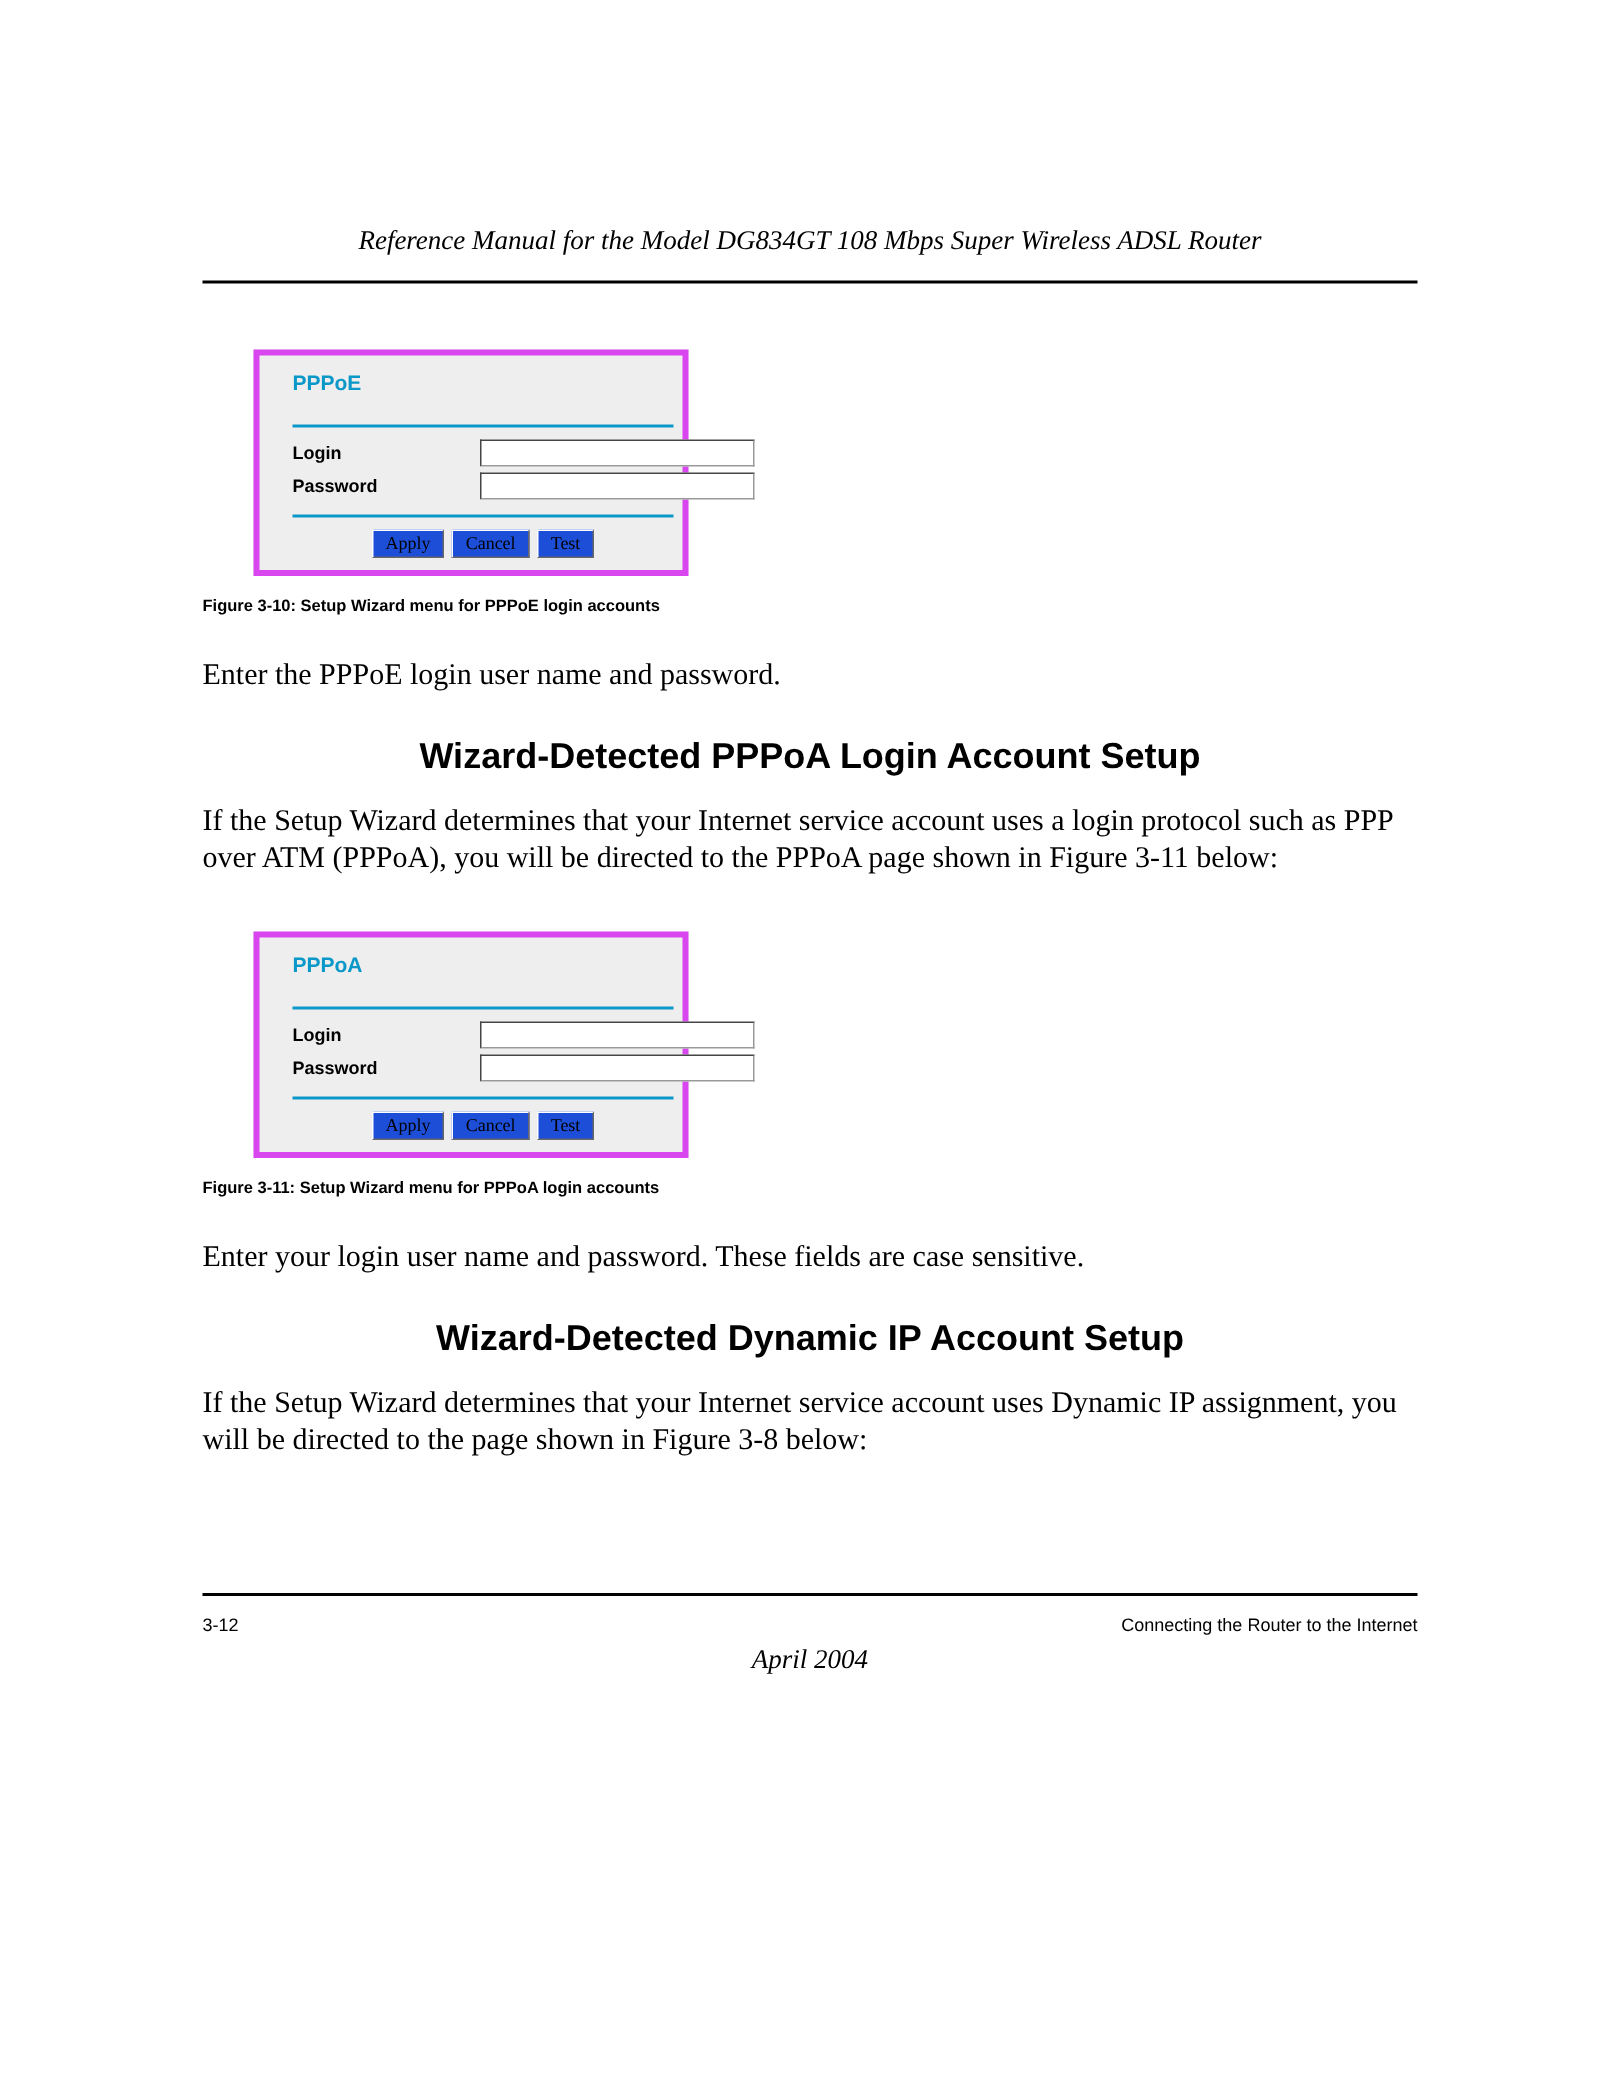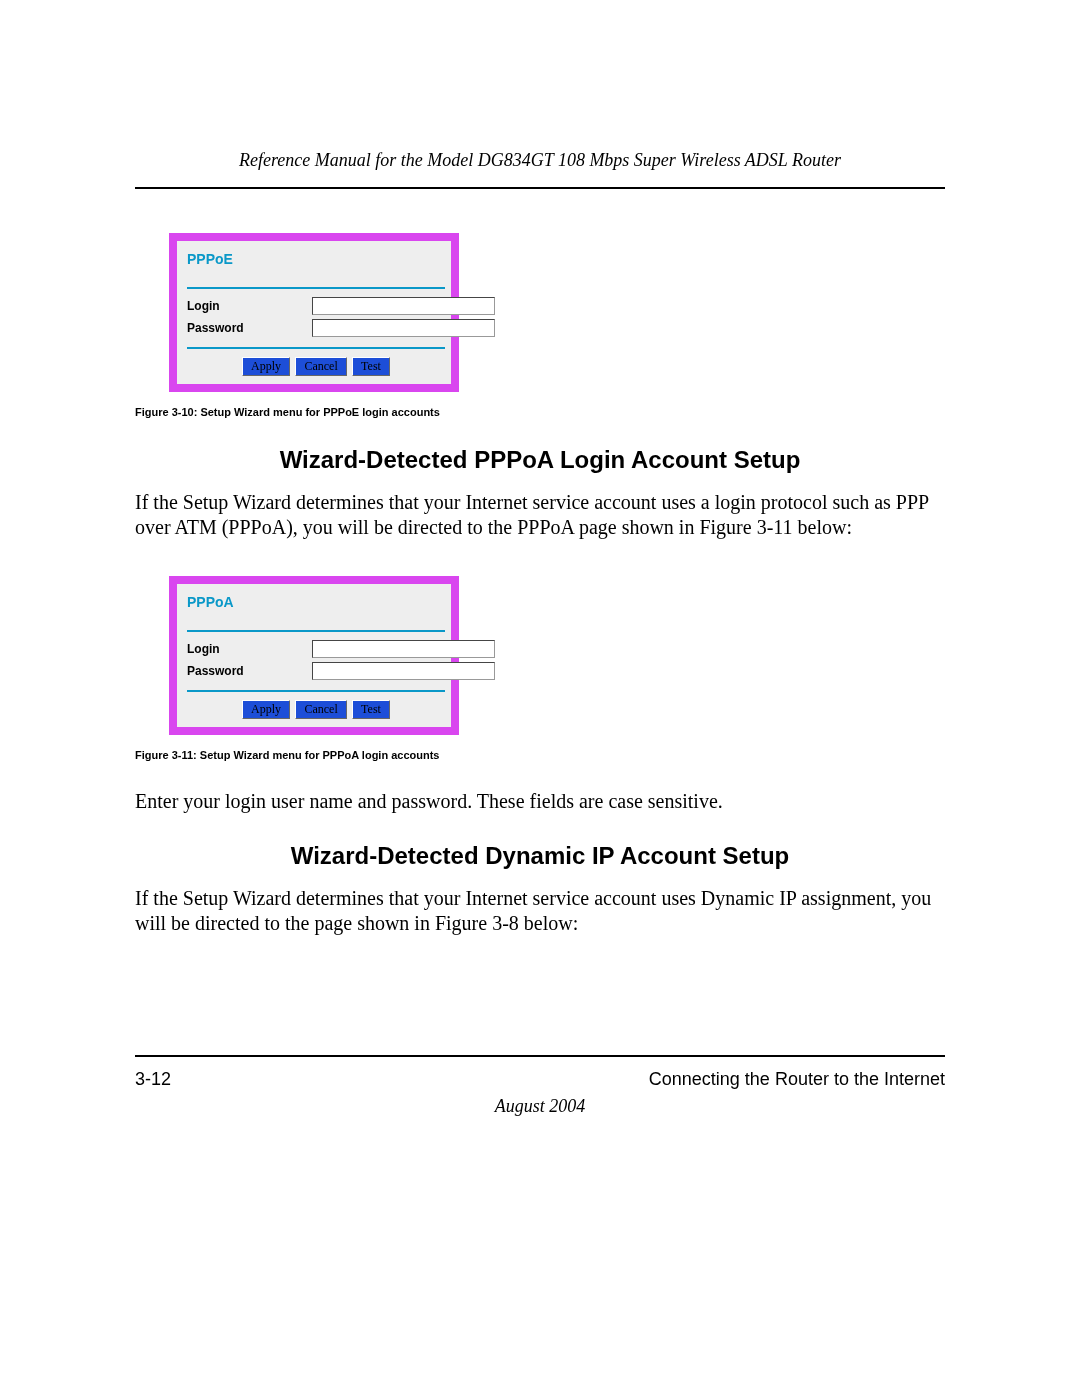--- a/index.html
+++ b/index.html
@@ -22,23 +22,23 @@
   .running-header {
     font-style: italic;
     font-size: 18px;
     text-align: center;
     border-bottom: 2px solid #000;
     padding-bottom: 16px;
     margin-bottom: 44px;
   }
   .ui-panel {
     width: 290px;
-    border: 8px solid #d946ef;
+    border: 4px solid #d946ef;
     background: #eeeeee;
-    padding: 4px 4px 8px 8px;
+    padding: 4px 4px 8px 20px;
     box-sizing: border-box;
     margin-left: 34px;
     margin-bottom: 14px;
     font-family: Arial, Helvetica, sans-serif;
     font-size: 12px;
     color: #000;
     margin-top: 36px;
   }
   .ui-title {
     color: #069;
@@ -120,21 +120,21 @@
   .footer {
     position: absolute;
     left: 135px;
     right: 135px;
     bottom: 280px;
   }
   .footer-row {
     display: flex;
     justify-content: space-between;
     font-family: Arial, Helvetica, sans-serif;
-    font-size: 18px;
+    font-size: 12px;
     padding-top: 4px;
   }
   .footer-date {
     text-align: center;
     font-style: italic;
     font-size: 18px;
     margin-top: 6px;
   }
 </style>
 </head>
@@ -160,20 +160,21 @@
     <hr class="ui-sep2">
     <div class="btn-row">
       <button class="ui-btn">Apply</button>
       <button class="ui-btn">Cancel</button>
       <button class="ui-btn">Test</button>
     </div>
   </div>
 
   <div class="figure-caption">Figure 3-10:  Setup Wizard menu for PPPoE login accounts</div>
 
+  <p class="body-text">Enter the PPPoE login user name and password.</p>
 
   <h2 class="section-heading">Wizard-Detected PPPoA Login Account Setup</h2>
 
   <p class="body-text">
     <span>If the Setup Wizard determines that your Internet service account uses a login protocol such as PPP over ATM (PPPoA), you will be directed to the PPPoA page shown in </span><span class="xref">Figure 3-11</span><span> below:</span>
   </p>
 
   <div class="ui-panel">
     <div class="ui-title">
       <span class="ui-title-name">PPPoA</span>
@@ -204,16 +205,16 @@
   <p class="body-text">
     <span>If the Setup Wizard determines that your Internet service account uses Dynamic IP assignment, you will be directed to the page shown in </span><span class="xref">Figure 3-8</span><span> below:</span>
   </p>
 
   <div class="footer">
     <hr class="footer-rule">
     <div class="footer-row">
       <span>3-12</span>
       <span>Connecting the Router to the Internet</span>
     </div>
-    <div class="footer-date">August 2004</div>
+    <div class="footer-date">April 2004</div>
   </div>
 
 </div>
 
 </body></html>

